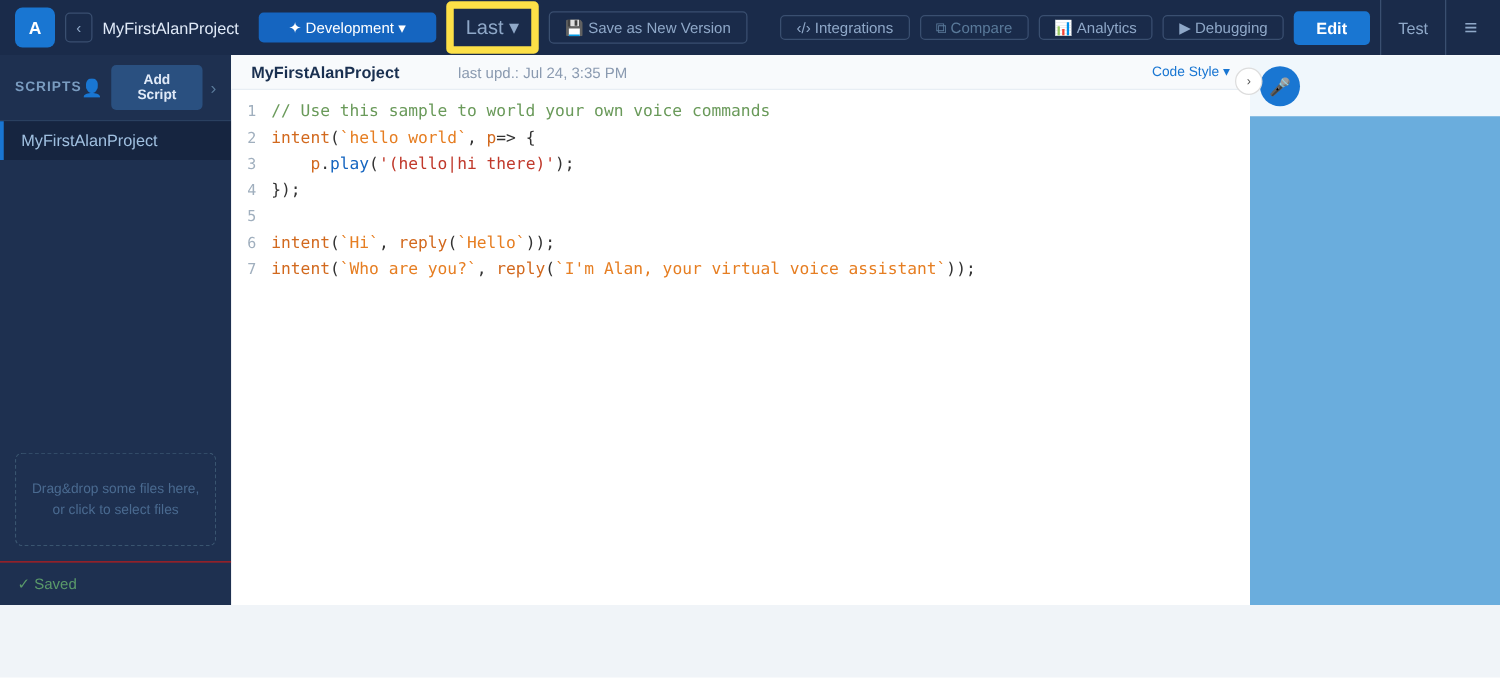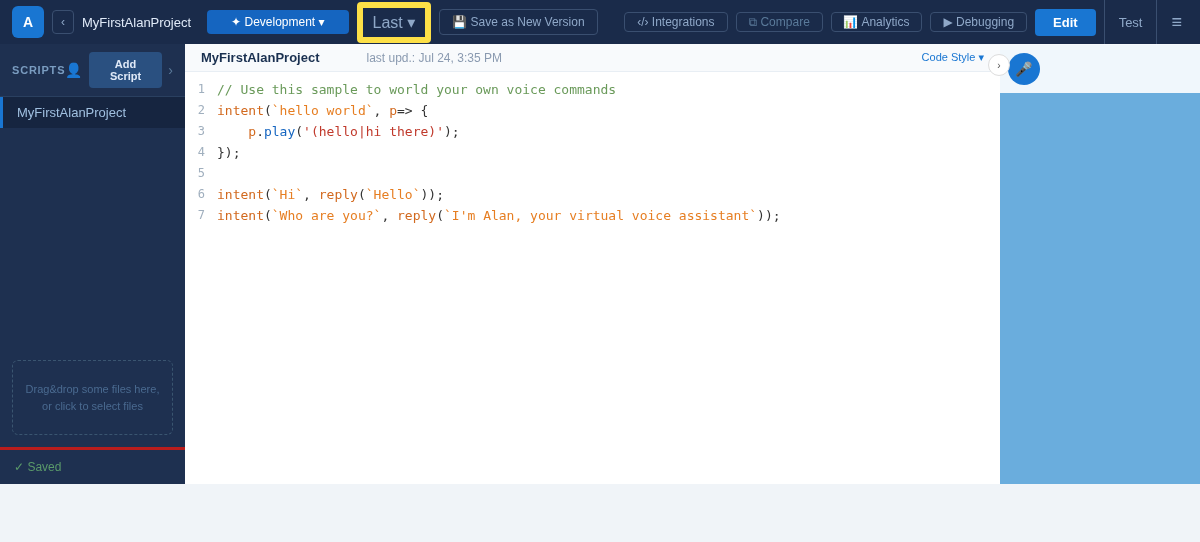--- a/index.html
+++ b/index.html
@@ -27,21 +27,21 @@
 
     
     .sidebar { width: 185px; background: #1e3050; display: flex; flex-direction: column; flex-shrink: 0; }
     .sidebar-header { display: flex; align-items: center; justify-content: space-between; padding: 8px 12px; border-bottom: 1px solid #2a4060; }
     .sidebar-title { color: #7a9cc0; font-size: 11px; font-weight: 600; letter-spacing: 0.8px; text-transform: uppercase; }
     .sidebar-icon { color: #5a7a9a; cursor: pointer; font-size: 14px; }
     .add-script-btn { background: #2a5080; border: none; border-radius: 4px; color: #e0eaf8; padding: 6px 10px; cursor: pointer; font-size: 11px; font-weight: 600; }
     .collapse-btn { color: #5a7a9a; cursor: pointer; font-size: 14px; background: none; border: none; }
     .script-item { padding: 8px 14px; color: #a0c0e0; font-size: 13px; cursor: pointer; background: #162540; border-left: 3px solid #1976d2; }
     .file-drop { margin: auto 12px 12px; border: 1px dashed #3a5570; border-radius: 6px; padding: 20px 10px; text-align: center; color: #4a6a90; font-size: 11px; line-height: 1.5; cursor: pointer; }
-    .saved-status { display: flex; align-items: center; gap: 5px; color: #5a9a6a; font-size: 12px; padding: 10px 14px; border-top: 3px solid #b91c1c; }
+    .saved-status { display: flex; align-items: center; gap: 5px; color: #5a9a6a; font-size: 12px; padding: 10px 14px; border-top: 1px solid #b91c1c; }
 
     
     .code-panel { flex: 1; display: flex; flex-direction: column; background: white; min-width: 0; }
     .code-header { display: flex; align-items: center; justify-content: space-between; padding: 6px 16px; border-bottom: 1px solid #e8eef4; background: #f8fafc; }
     .code-title { font-weight: 600; color: #1a3050; font-size: 13px; }
     .code-meta { color: #8a9ab0; font-size: 12px; margin-left: 10px; padding-left: 37px; }
     .code-style-btn { display: flex; align-items: center; gap: 4px; color: #1976d2; font-size: 11px; cursor: pointer; background: none; border: none; }
     .code-body { flex: 1; overflow: auto; padding: 8px 0; font-family: 'Consolas', 'Monaco', monospace; font-size: 13px; line-height: 1.6; }
     .code-line { display: flex; min-height: 21px; }
     .line-num { width: 32px; text-align: right; padding-right: 12px; color: #a0afbe; font-size: 12px; flex-shrink: 0; user-select: none; }

